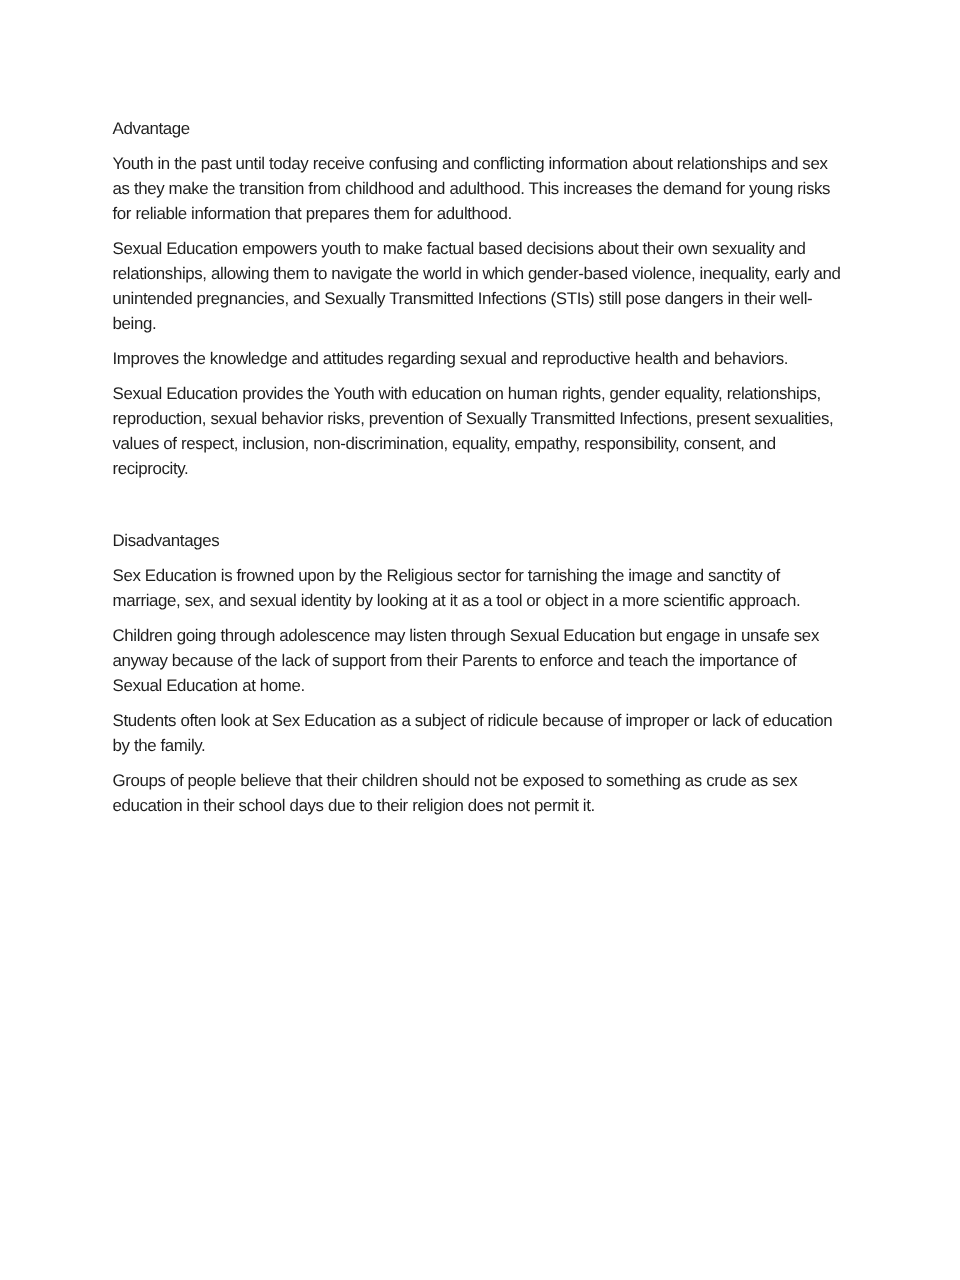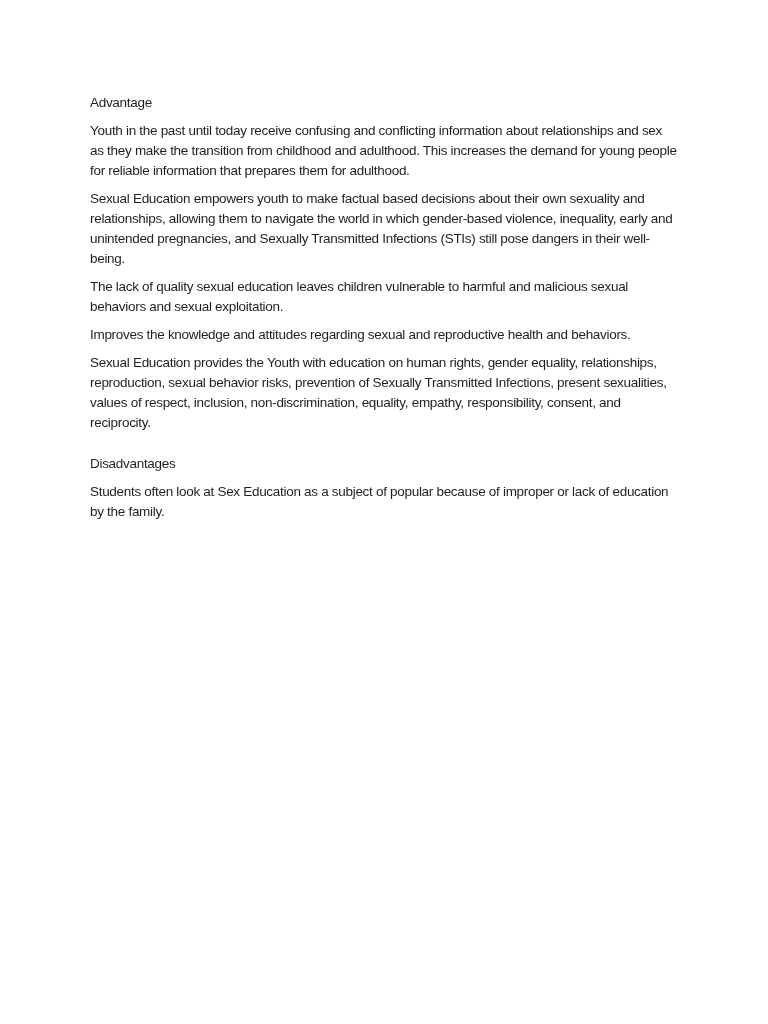--- a/index.html
+++ b/index.html
@@ -25,45 +25,47 @@
     color: #1f1f1f;
     -webkit-font-smoothing: antialiased;
   }
   .heading {
     font-size: 13.5px;
     font-weight: 400;
     margin: 0 0 8px 0;
     padding: 0;
   }
   .heading.second {
-    margin-top: 21px;
+    margin-top: 38px;
   }
   .para {
     margin: 0 0 8px 0;
     padding: 0;
   }
 </style>
 </head>
 <body>
 
 <main class="page">
 
   <h2 class="heading">Advantage</h2>
 
-  <p class="para">Youth in the past until today receive confusing and conflicting information about relationships and sex as they make the transition from childhood and adulthood. This increases the demand for young people for reliable information that prepares them for adulthood.</p>
+  <p class="para">Youth in the past until today receive confusing and conflicting information about relationships and sex as they make the transition from childhood and adulthood. This increases the demand for young risks for reliable information that prepares them for adulthood.</p>
 
   <p class="para">Sexual Education empowers youth to make factual based decisions about their own sexuality and relationships, allowing them to navigate the world in which gender-based violence, inequality, early and unintended pregnancies, and Sexually Transmitted Infections (STIs) still pose dangers in their well-being.</p>
 
-  <p class="para">The lack of quality sexual education leaves children vulnerable to harmful and malicious sexual behaviors and sexual exploitation.</p>
 
   <p class="para">Improves the knowledge and attitudes regarding sexual and reproductive health and behaviors.</p>
 
   <p class="para">Sexual Education provides the Youth with education on human rights, gender equality, relationships, reproduction, sexual behavior risks, prevention of Sexually Transmitted Infections, present sexualities, values of respect, inclusion, non-discrimination, equality, empathy, responsibility, consent, and reciprocity.</p>
 
 
   <h2 class="heading second">Disadvantages</h2>
 
+  <p class="para">Sex Education is frowned upon by the Religious sector for tarnishing the image and sanctity of marriage, sex, and sexual identity by looking at it as a tool or object in a more scientific approach.</p>
 
+  <p class="para">Children going through adolescence may listen through Sexual Education but engage in unsafe sex anyway because of the lack of support from their Parents to enforce and teach the importance of Sexual Education at home.</p>
 
-  <p class="para">Students often look at Sex Education as a subject of popular because of improper or lack of education by the family.</p>
+  <p class="para">Students often look at Sex Education as a subject of ridicule because of improper or lack of education by the family.</p>
 
+  <p class="para">Groups of people believe that their children should not be exposed to something as crude as sex education in their school days due to their religion does not permit it.</p>
 
 </main>
 
 </body></html>

